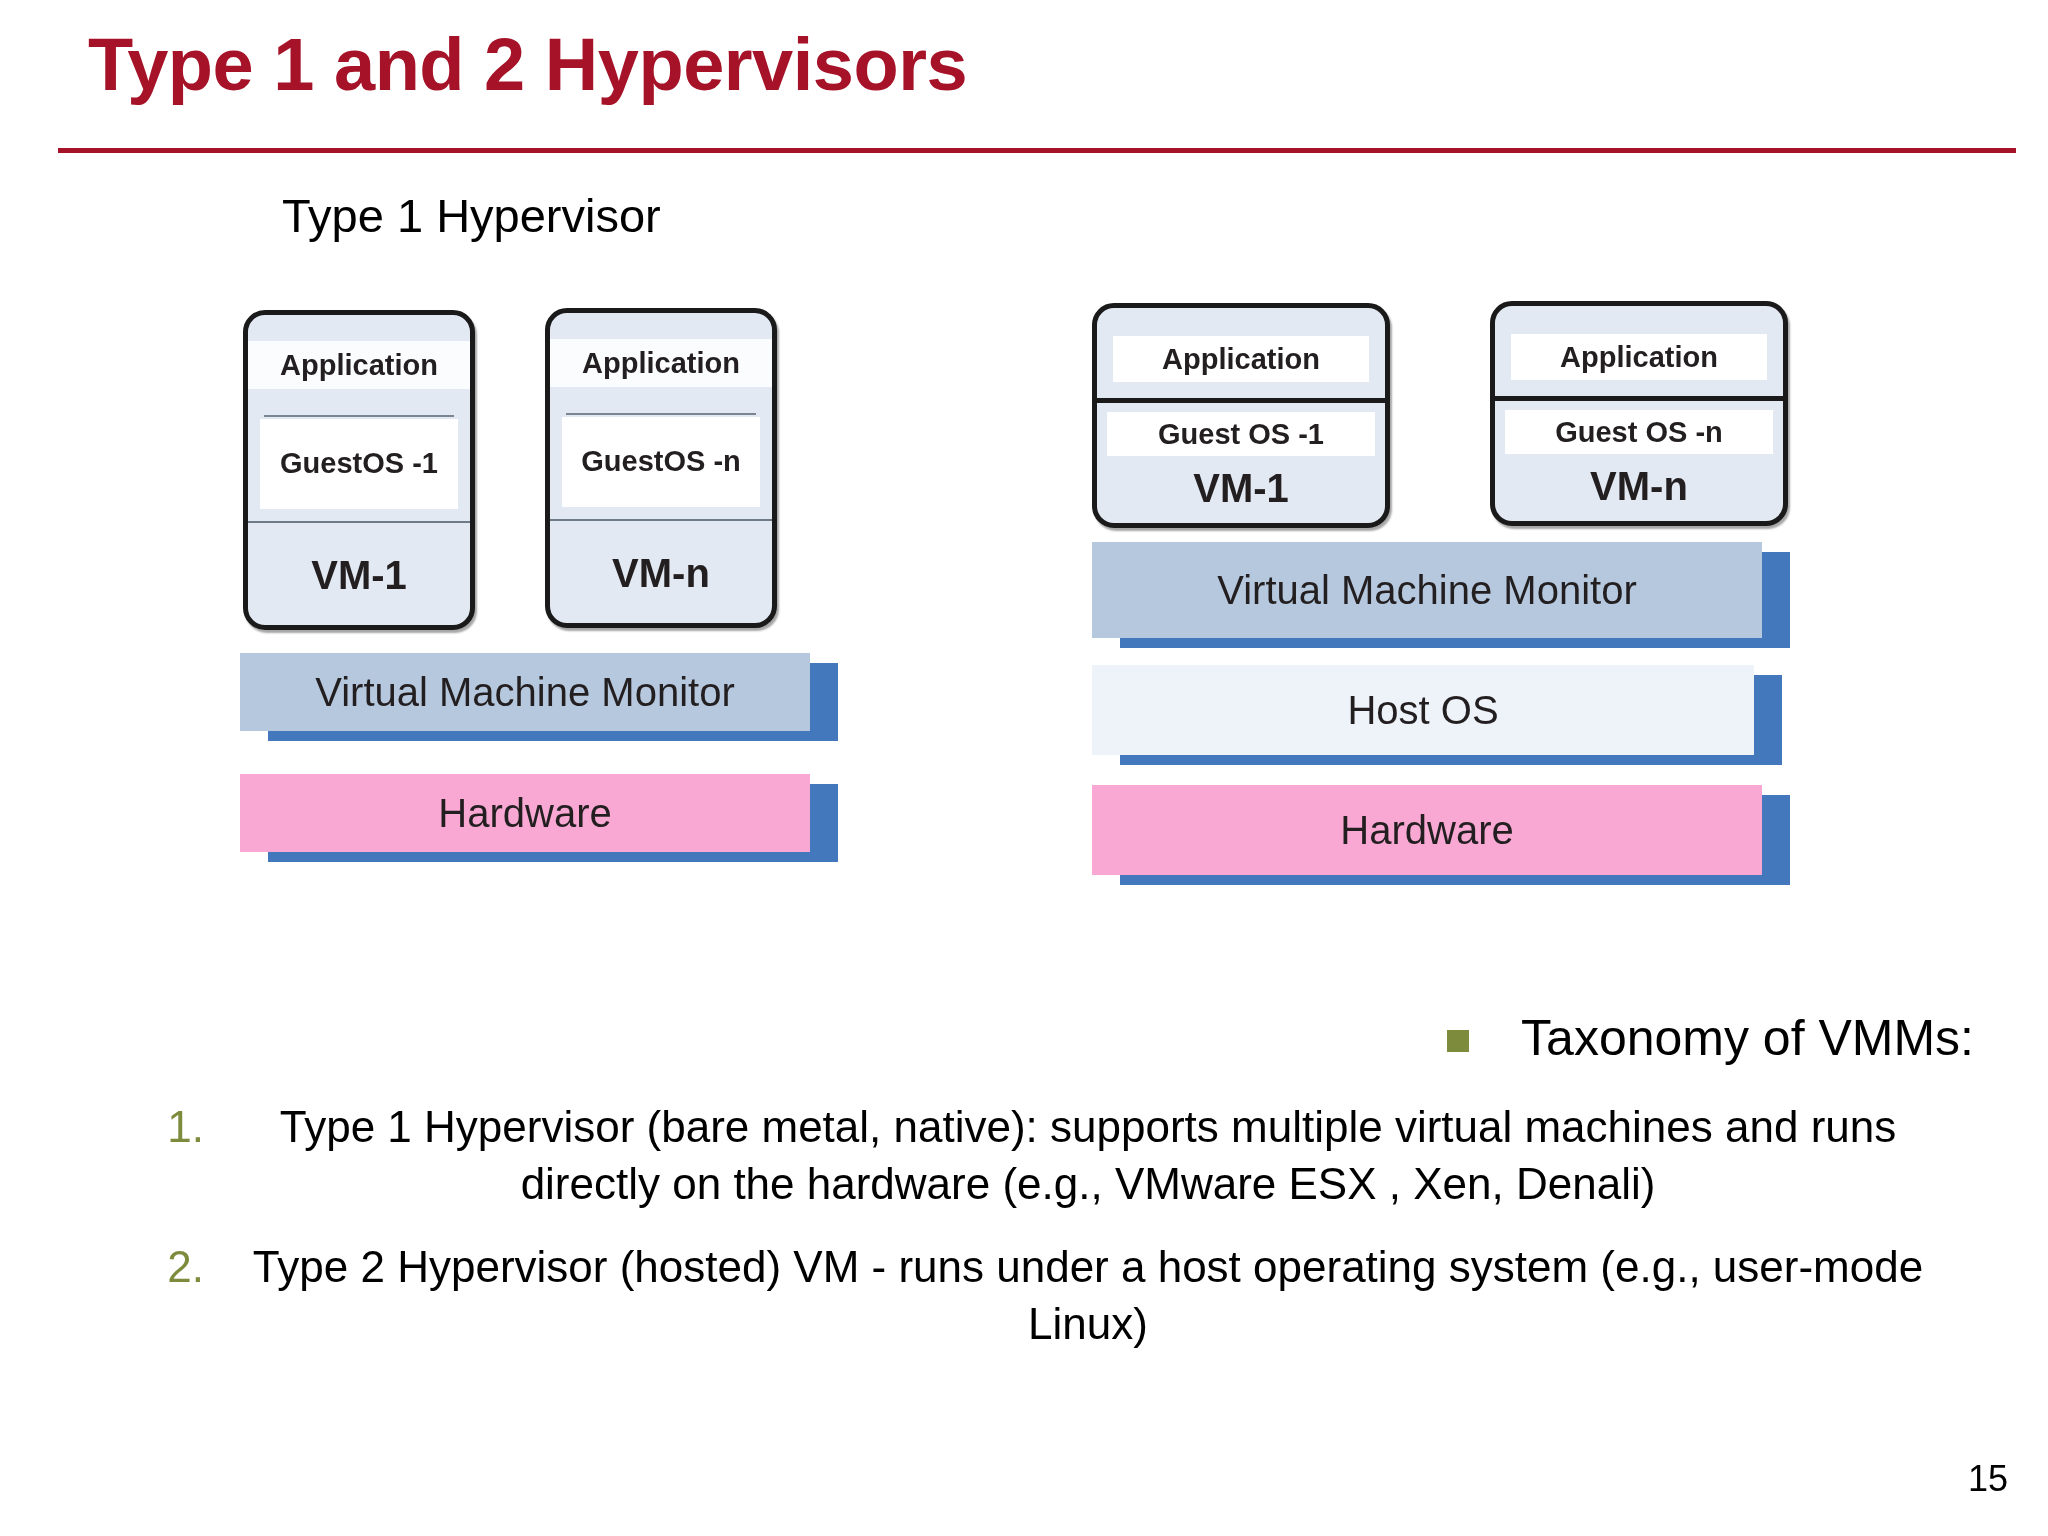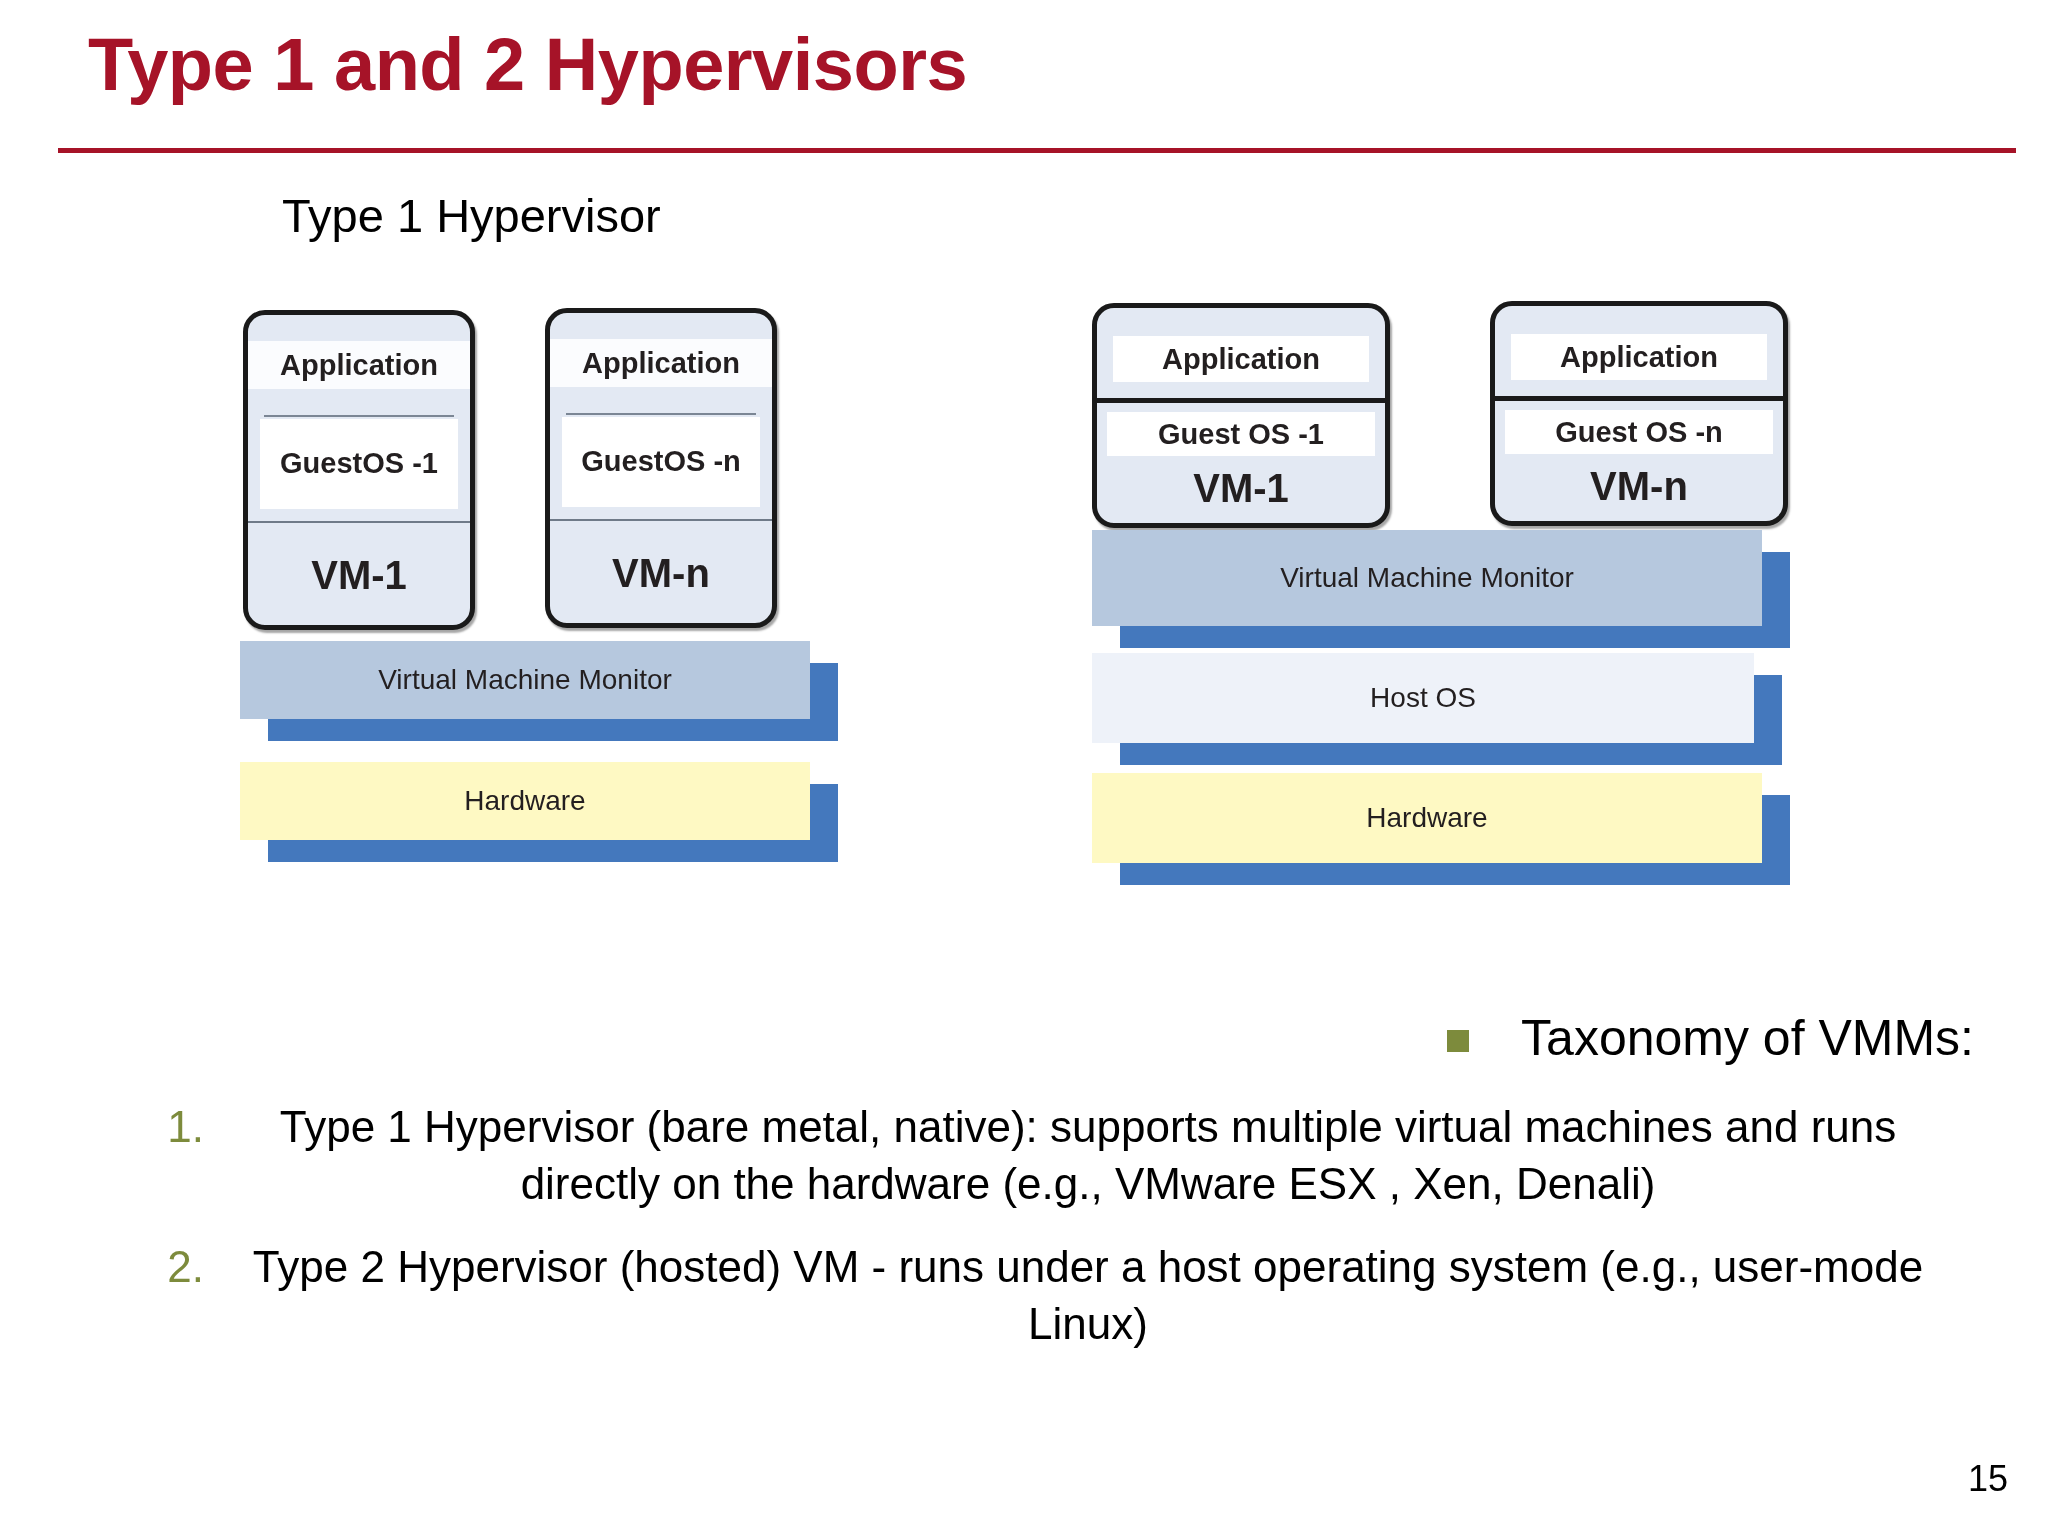--- a/index.html
+++ b/index.html
@@ -171,34 +171,34 @@
     position: absolute;
     left: 28px;
     top: 22px;
     width: 100%;
     height: 100%;
     background: #4478bd;
   }
   .layer-bar {
     position: absolute;
     left: 0;
-    top: 0;
+    top: 12px;
     width: 100%;
     height: 100%;
     display: flex;
     align-items: center;
     justify-content: center;
-    font-size: 28px;
+    font-size: 40px;
     color: #231f20;
     box-sizing: border-box;
     text-align: right;
   }
   .bar-vmm      { background: #b6c8de; }
   .bar-hostos   { background: #eef2f9; }
-  .bar-hardware { background: #fef9c3; }
+  .bar-hardware { background: #f9a8d4; }
 
   
   #body-block {
     position: absolute;
     left: 0;
     top: 1010px;
     width: 2048px;
   }
   #bullet-row {
     position: absolute;

